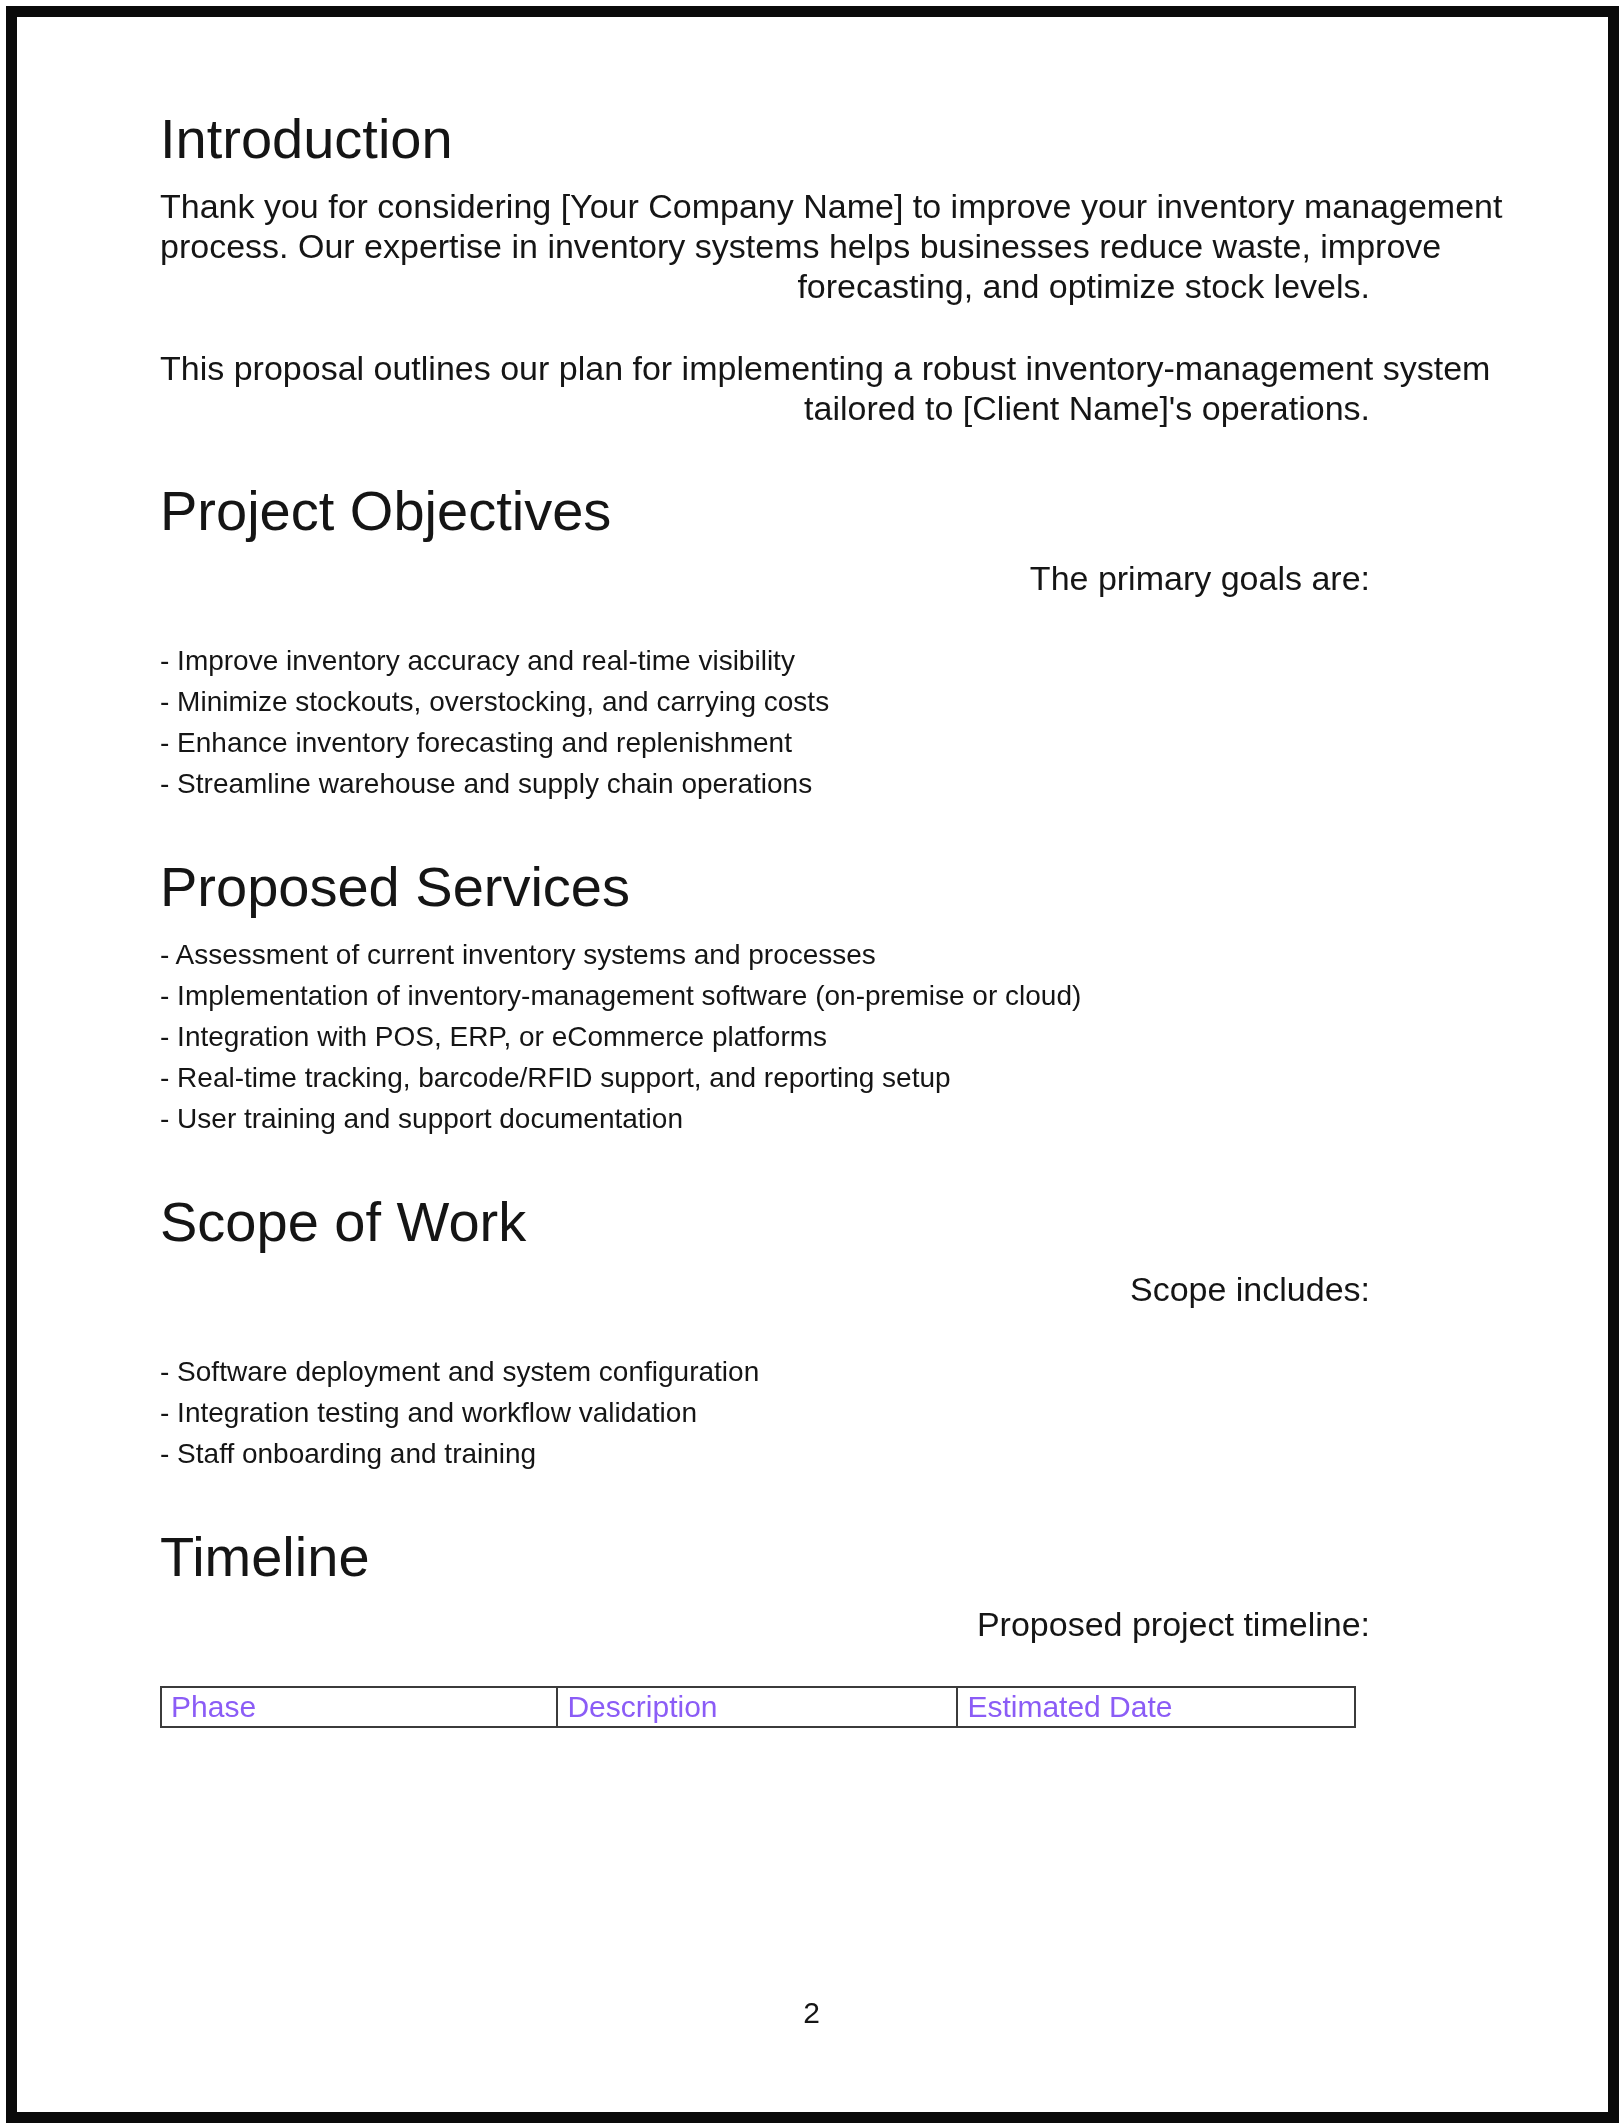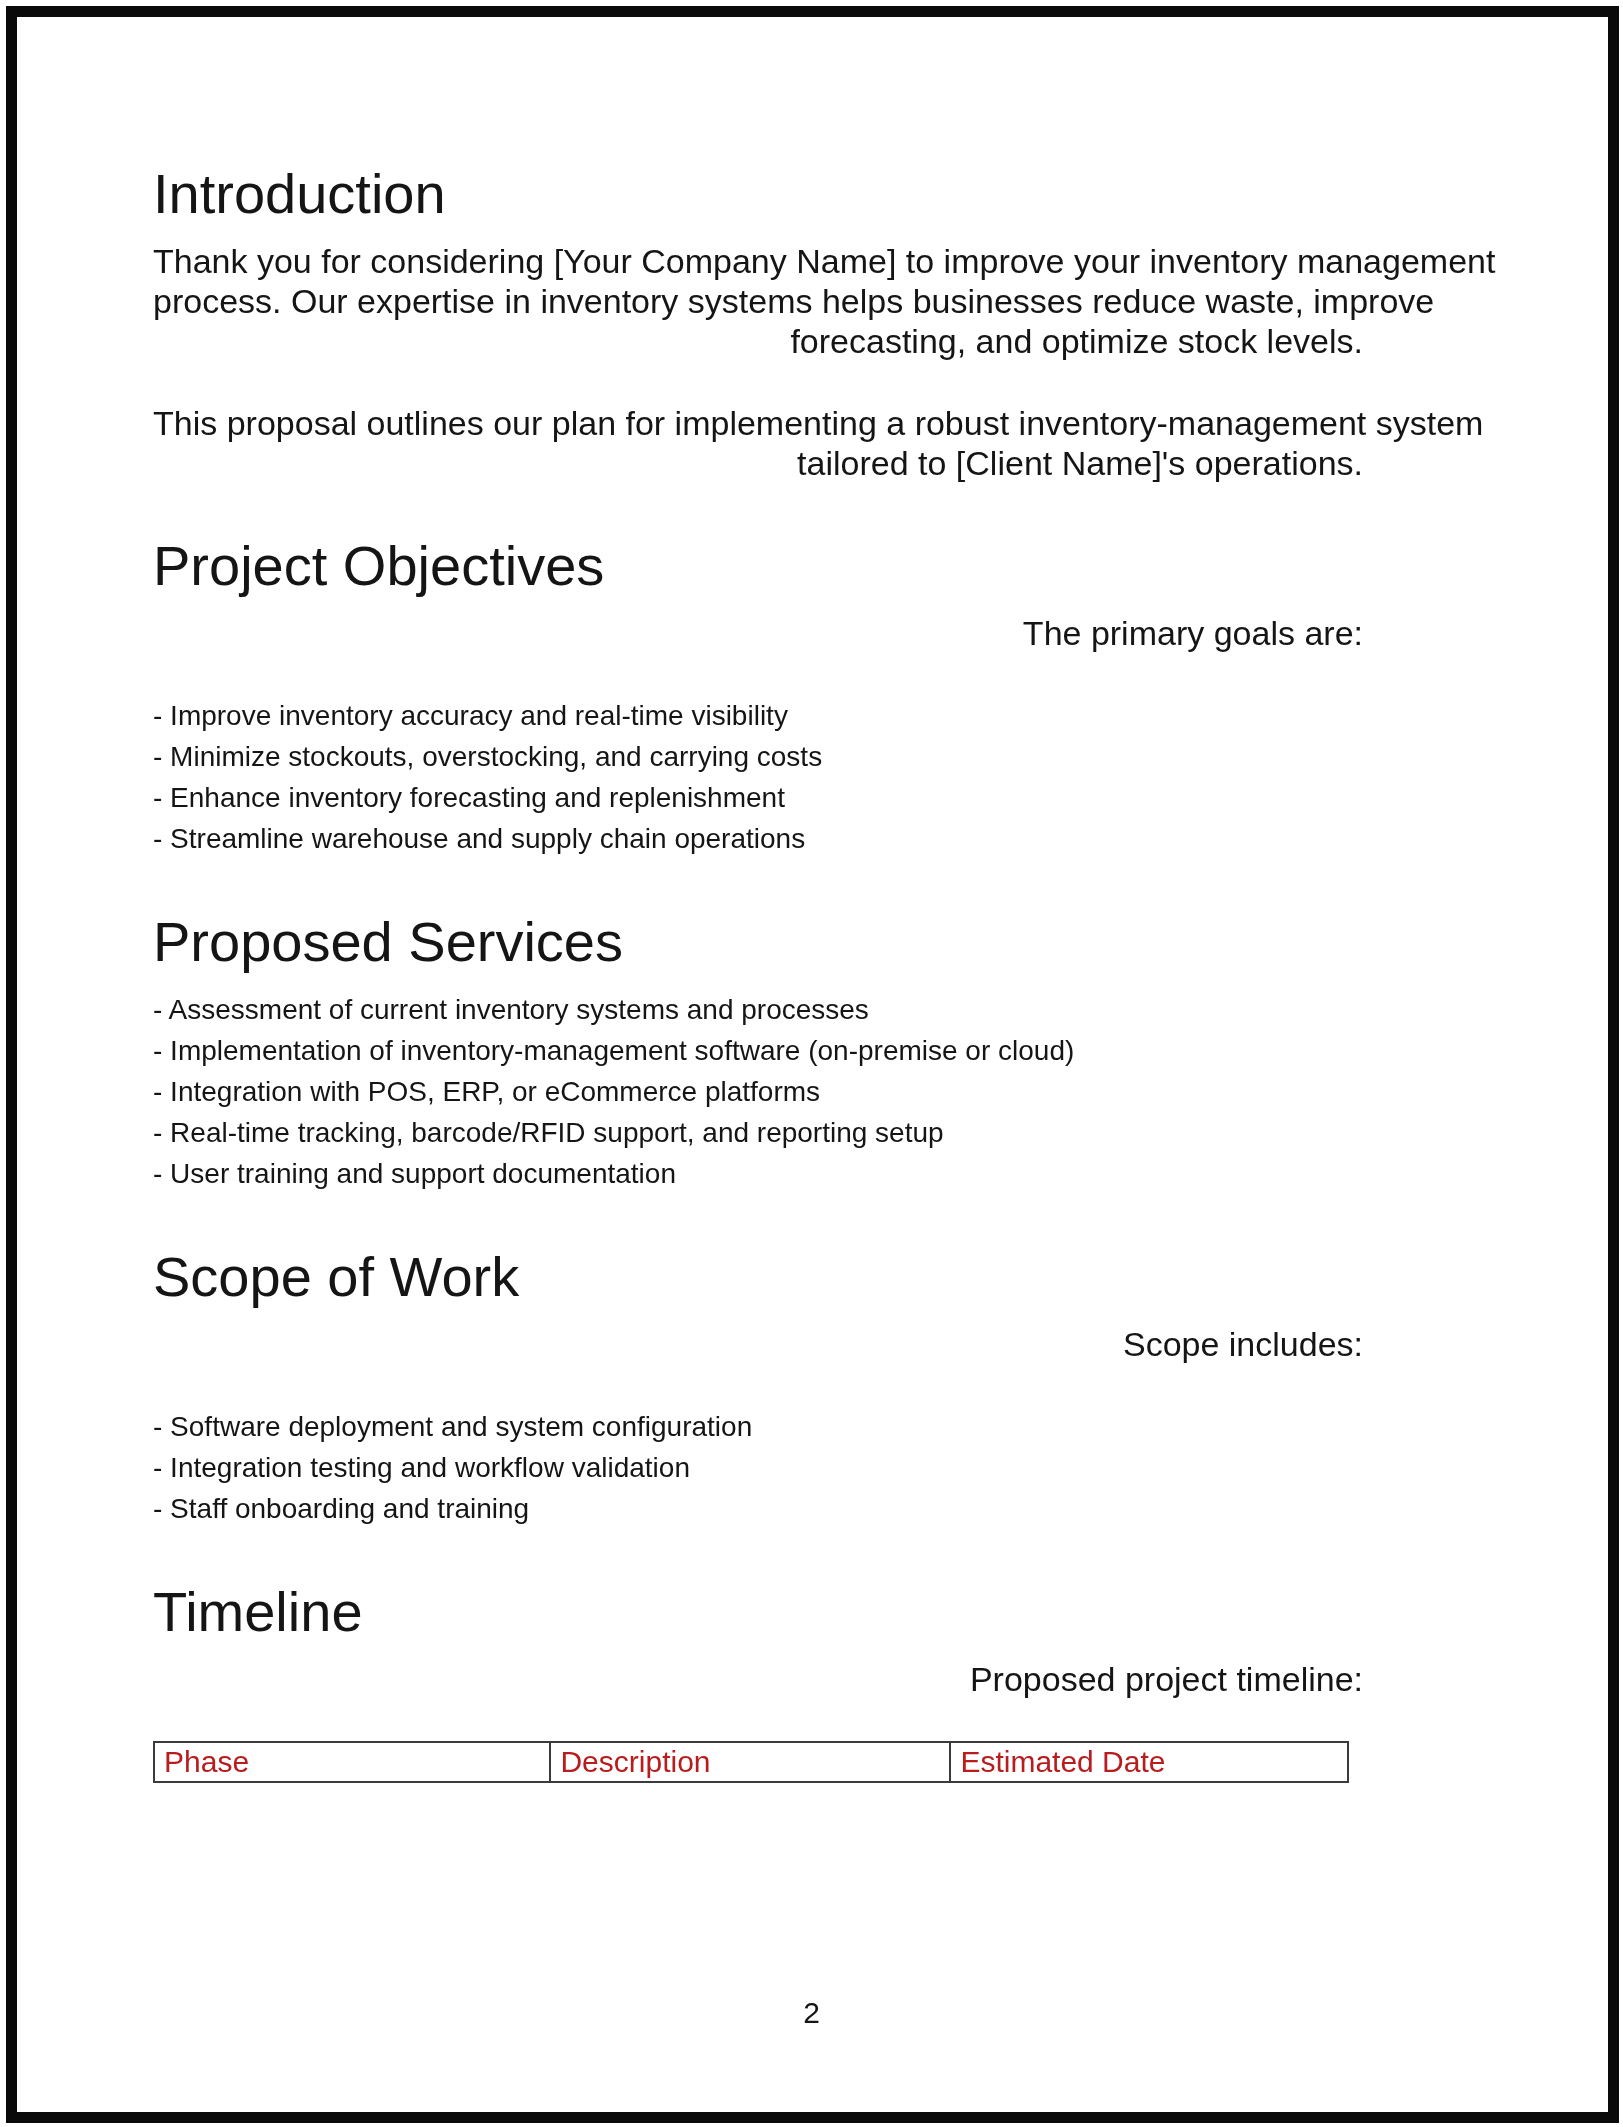--- a/index.html
+++ b/index.html
@@ -13,24 +13,24 @@
     overflow: hidden;
   }
   .page-border {
     position: absolute;
     top: 6px; left: 6px; right: 4px; bottom: 4px;
     border: 11px solid #0a0a0a;
     pointer-events: none;
   }
   .content {
     position: absolute;
-    left: 153px;
+    left: 160px;
     top: 0;
     width: 1210px;
-    padding-top: 111px;
+    padding-top: 56px;
   }
   .section-title {
     font-size: 56px;
     font-weight: 400;
     line-height: 62px;
     margin: 52px 0 16px 0;
     color: #151515;
     white-space: nowrap;
   }
   .para { margin: 0 0 42px 0; }
@@ -52,21 +52,21 @@
     table-layout: fixed;
     margin-top: 0;
   }
   .timeline-table td {
     border: 2px solid #3b3b3b;
     height: 38px;
     font-size: 30px;
     font-weight: 400;
     padding: 0 0 0 9px;
     vertical-align: middle;
-    color: #b91c1c;
+    color: #8b5cf6;
   }
   .col-phase { width: 33.2%; }
   .col-desc { width: 33.5%; }
   .col-date { width: 33.3%; }
   .page-footer {
     position: absolute;
     left: 0;
     top: 1993px;
     width: 1623px;
     text-align: center;

